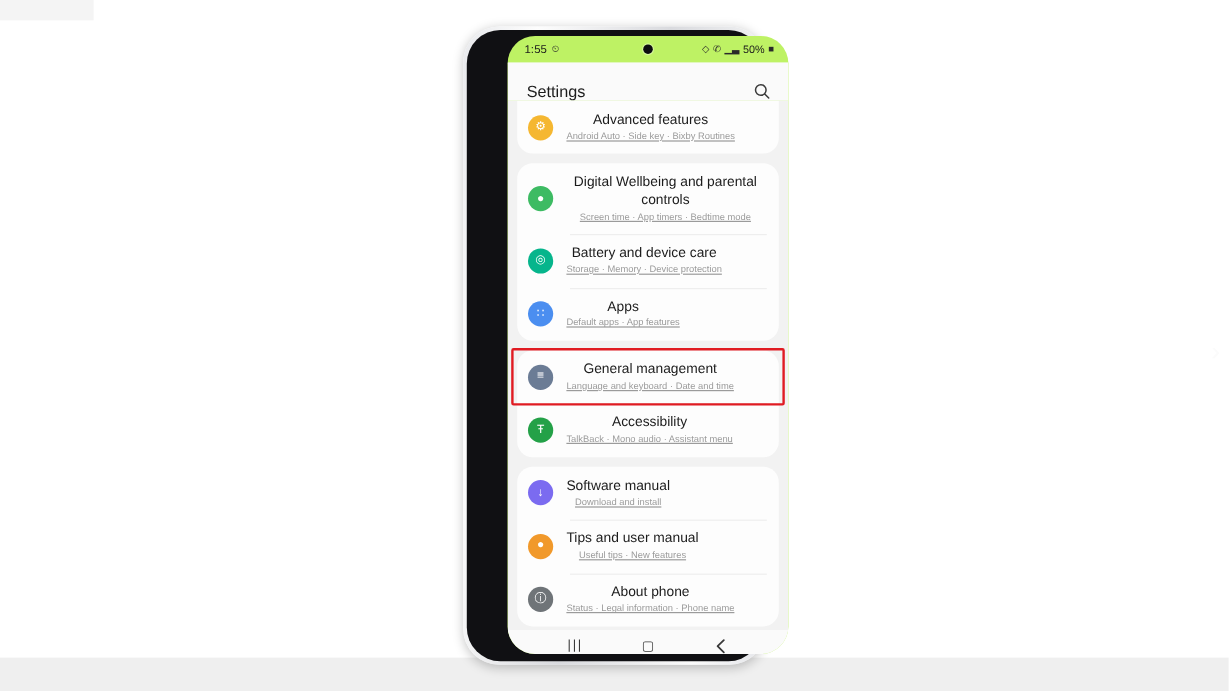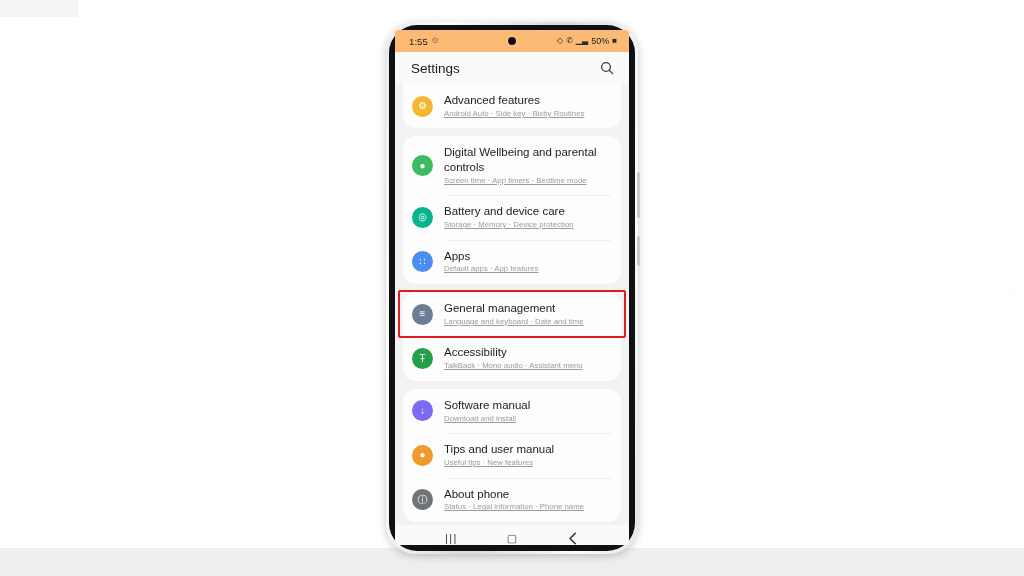--- a/index.html
+++ b/index.html
@@ -51,23 +51,24 @@
   }
   #phone-bezel {
     width: 100%; height: 100%;
     border-radius: 28px;
     background: #101013;
     padding: 5px 6px 6px 6px;
   }
   #phone-screen {
     position: relative;
     width: 100%; height: 100%;
-    border-radius: 3px;
-    background: #fdba74;
+    border-radius: 23px;
+    background: #bef264;
     overflow: hidden;
+    margin-left: 28px;
   }
 
   
   .side-btn {
     position: absolute;
     right: -2px;
     width: 3px;
     border-radius: 2px;
     background: #c9cacf;
   }
@@ -97,21 +98,21 @@
     width: 8px; height: 8px;
     border-radius: 50%;
     background: #0d0d10;
     box-shadow: 0 0 0 1px rgba(255,255,255,.35);
   }
 
   
   #app-bar {
     height: 32px;
     display: flex;
-    align-items: center;
+    align-items: flex-end;
     justify-content: space-between;
     padding: 0 14px 0 16px;
     background: #fafafa;
   }
   #app-title { font-size: 13.5px; color: #1c1c1c; }
   #search-icon { width: 16px; height: 16px; }
 
   
   #settings-list {
     position: relative;
@@ -141,21 +142,21 @@
     left: 44px; right: 10px; top: 0;
     height: 1px;
     background: #eeeeee;
   }
   .row-icon {
     flex: 0 0 auto;
     width: 21px; height: 21px;
     border-radius: 50%;
     display: flex; align-items: center; justify-content: center;
   }
-  .row-text { min-width: 0; }
+  .row-text { min-width: 0; text-align: center; }
   .row-title {
     font-size: 11.5px;
     color: #1b1b1b;
     line-height: 1.25;
   }
   .row-sub {
     font-size: 7.8px;
     color: #9b9b9b;
     line-height: 1.35;
     margin-top: 1.5px;

